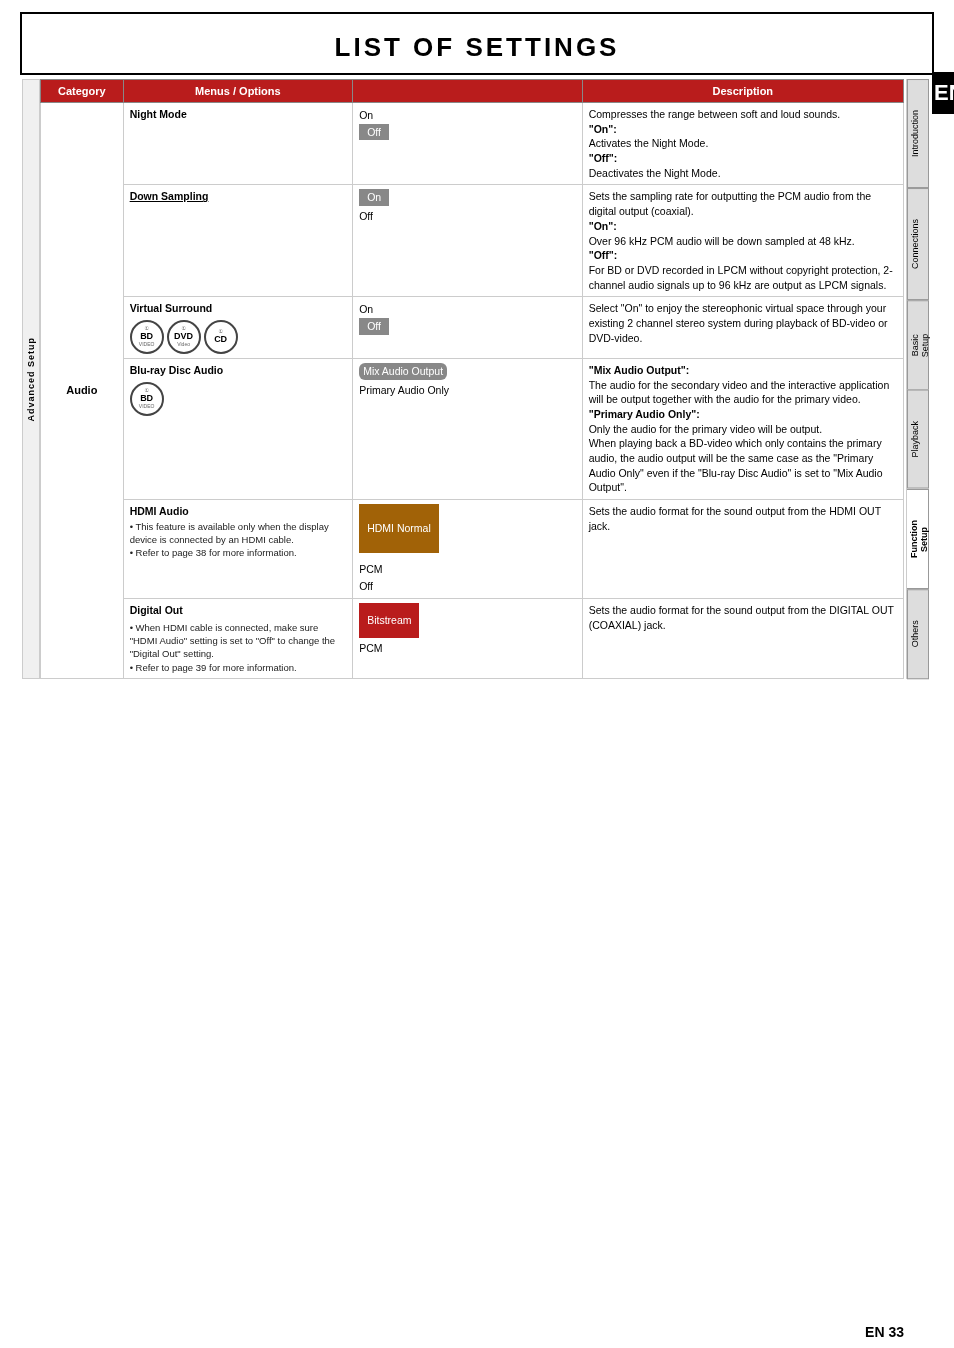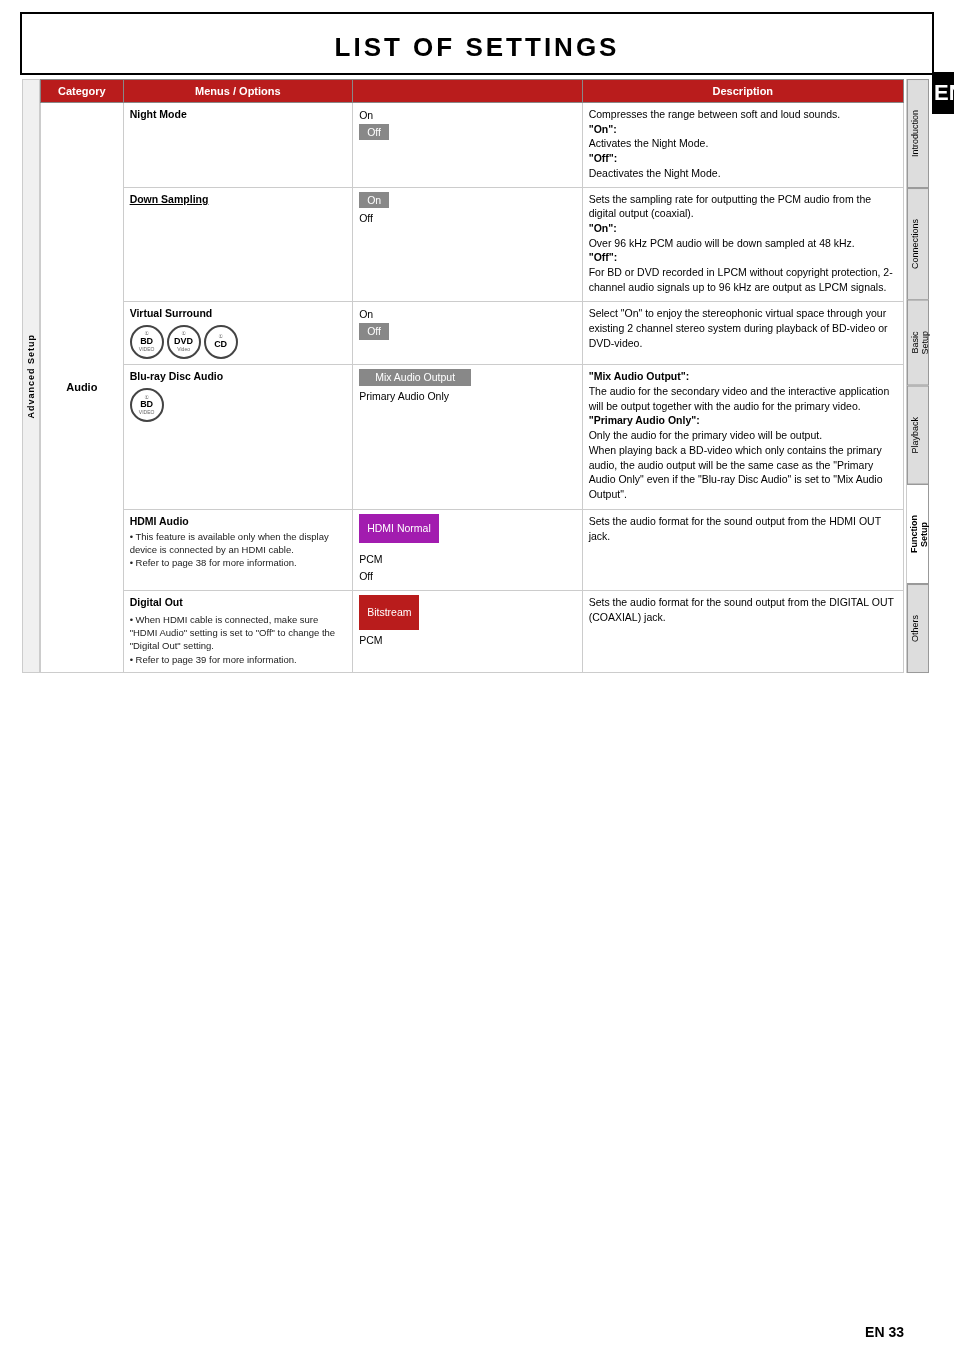--- a/index.html
+++ b/index.html
@@ -211,36 +211,36 @@
               <div style="display: flex; flex-wrap: wrap; gap: 3px; margin-top: 4px;">
                 <div style="display: inline-flex; align-items: center; justify-content: center; border: 2px solid rgb(68, 68, 68); border-radius: 50%; width: 34px; height: 34px; flex-direction: column; position: relative; overflow: hidden;">
                   <div style="text-align: center; line-height: 1.1;">
                     <div style="font-size:5px;color:#666;">①</div>
                     <div style="font-size:9px;font-weight:bold;">BD</div>
                     <div style="font-size:5px;color:#666;">VIDEO</div>
                   </div>
                 </div>
               </div>
             </td>
-            <td style="vertical-align: top;"><div style="background: rgb(136, 136, 136); color: rgb(255, 255, 255); padding: 1px 16px; margin-bottom: 2px; font-size: 10.5px; display: inline-block;">Mix Audio Output</div><br><div style="font-size: 10.5px; padding: 1px 0px;">Primary Audio Only</div></td>
+            <td style="vertical-align: top;"><div style="background: rgb(136, 136, 136); color: rgb(255, 255, 255); padding: 1px 4px; margin-bottom: 2px; font-size: 10.5px; display: inline-block; border-radius: 6px;">Mix Audio Output</div><br><div style="font-size: 10.5px; padding: 1px 0px;">Primary Audio Only</div></td>
             <td style="vertical-align: top; font-size: 10.5px; line-height: 1.4;">
               <div style="font-weight: bold;">"Mix Audio Output":</div>
               <div>The audio for the secondary video and the interactive application will be output together with the audio for the primary video.</div>
               <div style="font-weight: bold;">"Primary Audio Only":</div>
               <div>Only the audio for the primary video will be output.</div>
               <div>When playing back a BD-video which only contains the primary audio, the audio output will be the same case as the "Primary Audio Only" even if the "Blu-ray Disc Audio" is set to "Mix Audio Output".</div>
             </td>
           </tr>
           <tr>
             <td style="vertical-align: top; font-size: 10.5px; line-height: 1.4;">
               <div style="font-weight: bold; margin-bottom: 1px;">HDMI Audio</div>
               <div style="font-size: 9.5px; color: rgb(34, 34, 34);">• This feature is available only when the display device is connected by an HDMI cable.</div>
               <div style="font-size: 9.5px; color: rgb(34, 34, 34);">• Refer to page 38 for more information.</div>
             </td>
-            <td style="vertical-align: top;"><div style="background: #a21caf; color: rgb(255, 255, 255); padding: 7px 8px; margin-bottom: 8px; font-size: 10.5px; display: inline-block;">HDMI Normal</div><br><div style="font-size: 10.5px; padding: 1px 0px;">PCM</div><div style="font-size: 10.5px; padding: 1px 0px;">Off</div></td>
+            <td style="vertical-align: top;"><div style="background: #a16207; color: rgb(255, 255, 255); padding: 17px 8px; margin-bottom: 8px; font-size: 10.5px; display: inline-block;">HDMI Normal</div><br><div style="font-size: 10.5px; padding: 1px 0px;">PCM</div><div style="font-size: 10.5px; padding: 1px 0px;">Off</div></td>
             <td style="vertical-align: top; font-size: 10.5px; line-height: 1.4;">
               <div>Sets the audio format for the sound output from the HDMI OUT jack.</div>
             </td>
           </tr>
           <tr>
             <td style="vertical-align: top; font-size: 10.5px; line-height: 1.4;">
               <div style="font-weight: bold; margin-bottom: 3px;">Digital Out</div>
               <div style="font-size: 9.5px; color: rgb(34, 34, 34);">• When HDMI cable is connected, make sure "HDMI Audio" setting is set to "Off" to change the "Digital Out" setting.</div>
               <div style="font-size: 9.5px; color: rgb(34, 34, 34);">• Refer to page 39 for more information.</div>
             </td>

